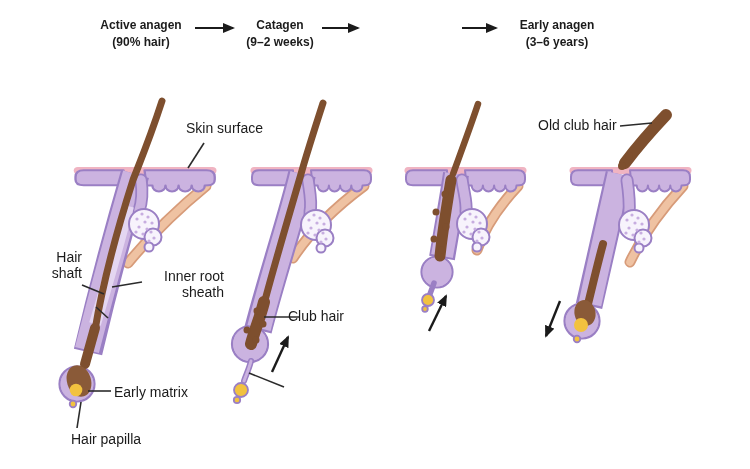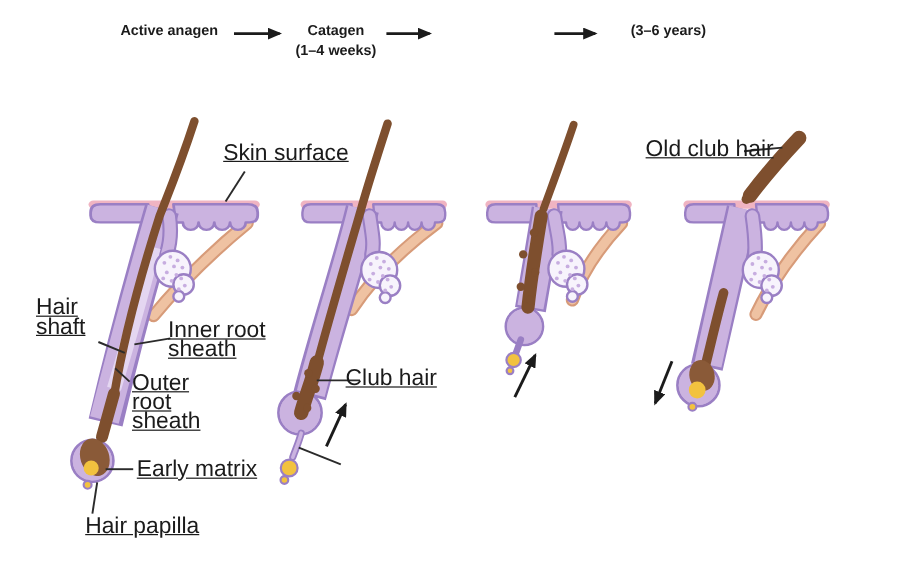--- a/index.html
+++ b/index.html
@@ -10,22 +10,22 @@
     --papilla-yellow:#f2c23f; --gland-fill:#f7f3fc; --gland-speckle:#c7ade0;
   }
   html,body{margin:0;padding:0;}
   body{width:750px;height:469px;background:var(--background,#fff);
        font-family:"Liberation Sans",sans-serif;color:var(--text,#1b1b1b);
        position:relative;overflow:hidden;}
   .canvas{position:absolute;inset:0;}
   svg.art{position:absolute;top:0;left:0;}
   .hdr{position:absolute;top:17px;width:160px;text-align:center;
        font-weight:bold;font-size:12px;line-height:16.5px;}
-  .lbl{position:absolute;font-size:19px;line-height:16px;font-weight:500;text-decoration:underline;}
-  .ta-c{text-align:left;}
+  .lbl{position:absolute;font-size:14px;line-height:16px;font-weight:500;}
+  .ta-c{text-align:right;}
   
   .pinkstrip{fill:var(--skin-pink,#f0b4c2);}
   .band-part{fill:var(--sheath-lavender,#cbb3e0);stroke:var(--outline-purple,#9a7fc4);stroke-width:2;stroke-linejoin:round;}
   .tube-outline{fill:none;stroke:var(--outline-purple,#9a7fc4);}
   .tube-fill{fill:none;stroke:var(--sheath-lavender,#cbb3e0);}
   .bulb-outline{fill:var(--sheath-lavender,#cbb3e0);stroke:var(--outline-purple,#9a7fc4);stroke-width:2.2;}
   .bulb-fill{fill:var(--sheath-lavender,#cbb3e0);}
   .inner-sheath{fill:none;stroke:var(--inner-sheath,#e4d6f1);}
   .duct-o{fill:none;stroke:var(--outline-purple,#9a7fc4);stroke-linecap:round;}
   .duct-f{fill:none;stroke:var(--sheath-lavender,#cbb3e0);stroke-linecap:round;}
@@ -184,30 +184,31 @@
       <path class="leader" d="M111,391 L88,391"></path>
       <path class="leader" d="M77,428 L81,402"></path>
       <path class="leader" d="M300,317 L264,317"></path>
       <path class="leader" d="M284,387 L249,373"></path>
       <path class="leader" d="M620,126 L652,123"></path>
     </g>
   </svg>
 
   <div class="hdr" style="left:61px">
     <div>Active anagen</div>
+    <div>(90% hair)</div>
   </div>
   <div class="hdr" style="left:200px">
     <div>Catagen</div>
-    <div>(1–4 weeks)</div>
+    <div>(9–2 weeks)</div>
   </div>
   <div class="hdr" style="left:477px">
+    <div>Early anagen</div>
     <div>(3–6 years)</div>
   </div>
 
   <div class="lbl" style="left:186px;top:120px">Skin surface</div>
   <div class="lbl ta-c" style="left:30px;top:249px;width:52px">Hair shaft</div>
   <div class="lbl ta-c" style="left:140px;top:268px;width:84px">Inner root sheath</div>
-  <div class="lbl ta-c" style="left:110px;top:312px;width:84px">Outer root sheath</div>
   <div class="lbl" style="left:114px;top:384px">Early matrix</div>
   <div class="lbl" style="left:71px;top:431px">Hair papilla</div>
   <div class="lbl" style="left:288px;top:308px">Club hair</div>
   <div class="lbl" style="left:538px;top:117px">Old club hair</div>
 </div>
 
 </body></html>

